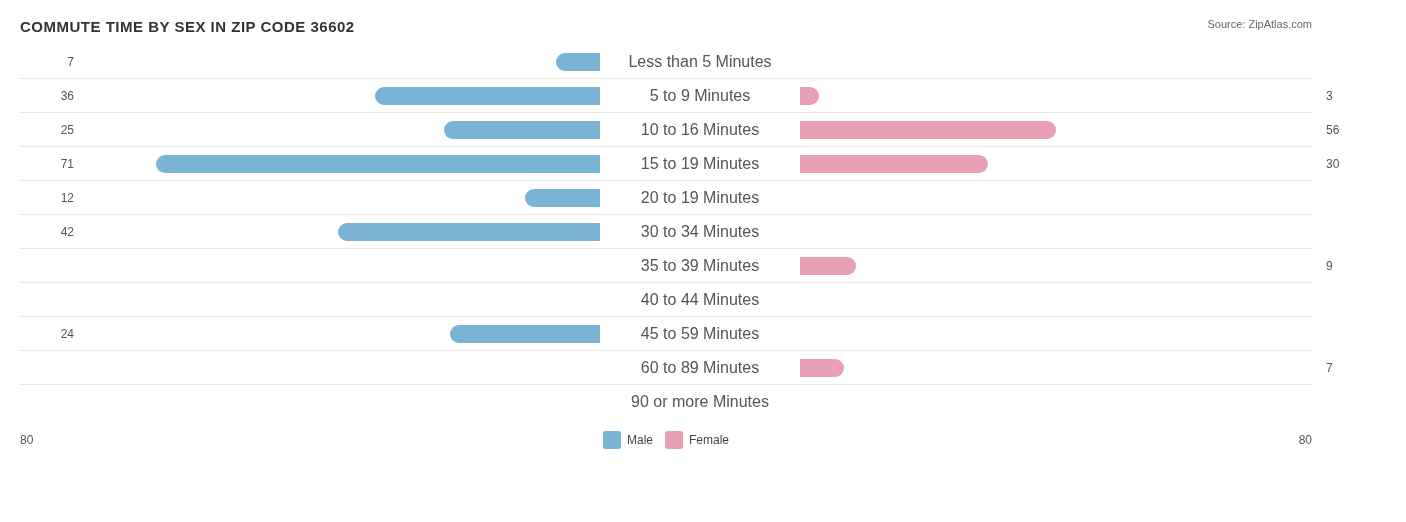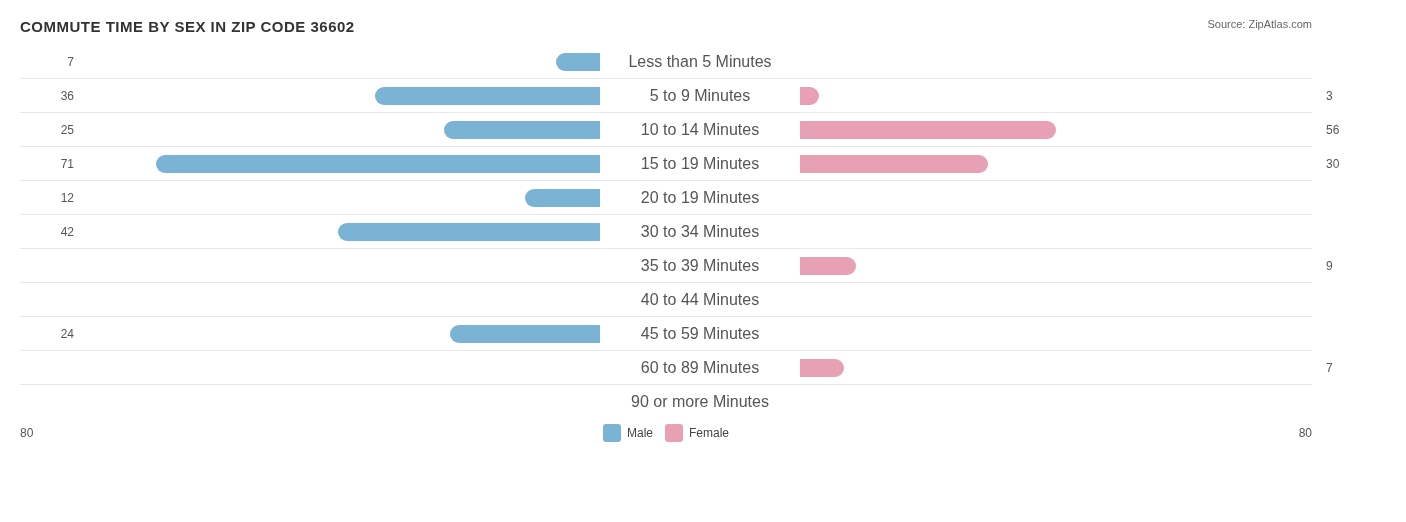--- a/index.html
+++ b/index.html
@@ -106,21 +106,21 @@
       text-align: left;
       font-size: 12px;
       color: #555;
       padding-left: 6px;
       flex-shrink: 0;
     }
     .legend-row {
       display: flex;
       justify-content: space-between;
       align-items: center;
-      margin-top: 5px;
+      margin-top: 12px;
       padding: 0 0px;
     }
     .legend-axis {
       font-size: 12px;
       color: #555;
       width: 60px;
     }
     .legend-center {
       display: flex;
       gap: 12px;
@@ -182,21 +182,21 @@
         </div>
         <div class="female-val">3</div>
       </div>
     </div>
       <div class="bar-row">
       <div class="row-inner">
         <div class="male-val">25</div>
         <div class="male-bar-wrap">
           <div class="male-bar" style="width:156.25px"></div>
         </div>
-        <div class="center-label">10 to 14 Minutes</div>
+        <div class="center-label">10 to 16 Minutes</div>
         <div class="female-bar-wrap">
           <div class="female-bar" style="width:256.25px"></div>
         </div>
         <div class="female-val">56</div>
       </div>
     </div>
       <div class="bar-row">
       <div class="row-inner">
         <div class="male-val">71</div>
         <div class="male-bar-wrap">

